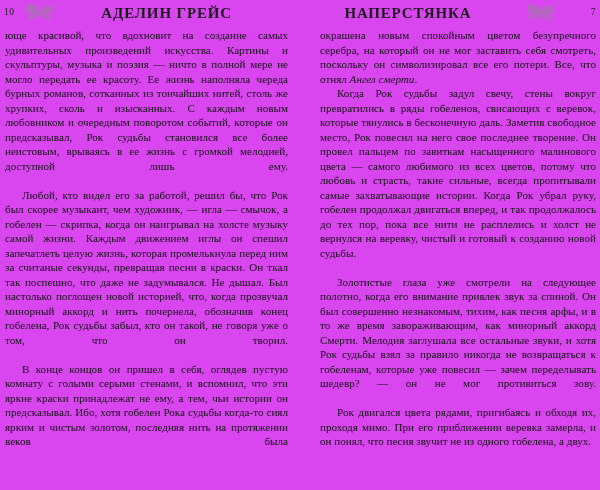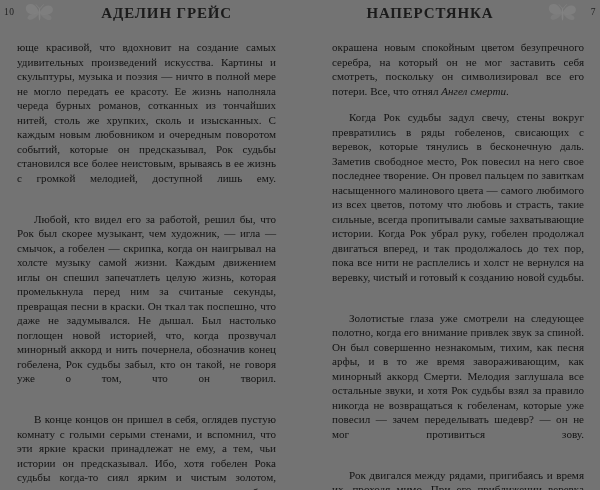--- a/index.html
+++ b/index.html
@@ -8,21 +8,21 @@
     width: 600px;
     height: 490px;
     background: #ffffff;
     overflow: hidden;
   }
 
   .spread {
     position: relative;
     width: 600px;
     height: 490px;
-    background: #737373;
+    background: #d946ef;
     font-family: "Liberation Serif", "DejaVu Serif", serif;
     color: #151515;
   }
 
   .page {
     position: absolute;
     top: 0;
     width: 300px;
     height: 490px;
   }
@@ -32,21 +32,21 @@
 
   
   .runhead {
     position: relative;
     height: 26px;
     display: flex;
     align-items: center;
   }
 
   .page-left .runhead  { padding: 0 10px 0 4px; }
-  .page-right .runhead { padding: 0 4px 0 10px; }
+  .page-right .runhead { padding: 0 4px 0 10px; gap: 22px; }
 
   .folio {
     font-family: "Liberation Serif", "DejaVu Serif", serif;
     font-size: 9.5px;
     letter-spacing: 0.4px;
     color: #222;
     line-height: 1;
     flex: 0 0 auto;
   }
 
@@ -86,21 +86,21 @@
     text-align: justify;
     text-justify: inter-word;
     hyphens: manual;
     color: #131313;
   }
 
   .page-left .bodycol  { left: 5px;  width: 283px; }
   .page-right .bodycol { left: 20px; width: 276px; }
 
   .bodycol p {
-    margin: 12px;
+    margin: 0;
     text-indent: 0;
   }
 
   .bodycol p.indent {
     text-indent: 17px;
   }
 
   
   .bodycol p.fulljust {
     text-align: justify;
@@ -167,17 +167,17 @@
       </span>
 
       <span class="folio">7</span>
     </div>
 
     <div class="bodycol">
       <p><span>окрашена новым спокойным цветом безупречного серебра, на который он не мог заставить себя смотреть, поскольку он символизировал все его потери. Все, что отнял </span><em>Ангел смерти</em><span>.</span></p>
 
       <p class="indent fulljust">Когда Рок судьбы задул свечу, стены вокруг превратились в ряды гобеленов, свисающих с веревок, которые тянулись в бесконечную даль. Заметив свободное место, Рок повесил на него свое последнее творение. Он провел пальцем по завиткам насыщенного малинового цвета — самого любимого из всех цветов, потому что любовь и страсть, такие сильные, всегда пропитывали самые захватывающие истории. Когда Рок убрал руку, гобелен продолжал двигаться вперед, и так продолжалось до тех пор, пока все нити не расплелись и холст не вернулся на веревку, чистый и готовый к созданию новой судьбы.</p>
       <p class="indent fulljust">Золотистые глаза уже смотрели на следующее полотно, когда его внимание привлек звук за спиной. Он был совершенно незнакомым, тихим, как песня арфы, и в то же время завораживающим, как минорный аккорд Смерти. Мелодия заглушала все остальные звуки, и хотя Рок судьбы взял за правило никогда не возвращаться к гобеленам, которые уже повесил — зачем переделывать шедевр? — он не мог противиться зову.</p>
-      <p class="indent">Рок двигался между рядами, пригибаясь и время их, проходя мимо. При его приближении веревка замерла, и он понял, что песня звучит не из одного гобелена, а двух.</p>
+      <p class="indent">Рок двигался цвета рядами, пригибаясь и обходя их, проходя мимо. При его приближении веревка замерла, и он понял, что песня звучит не из одного гобелена, а двух.</p>
     </div>
   </div>
 
 </div>
 
 </body></html>

